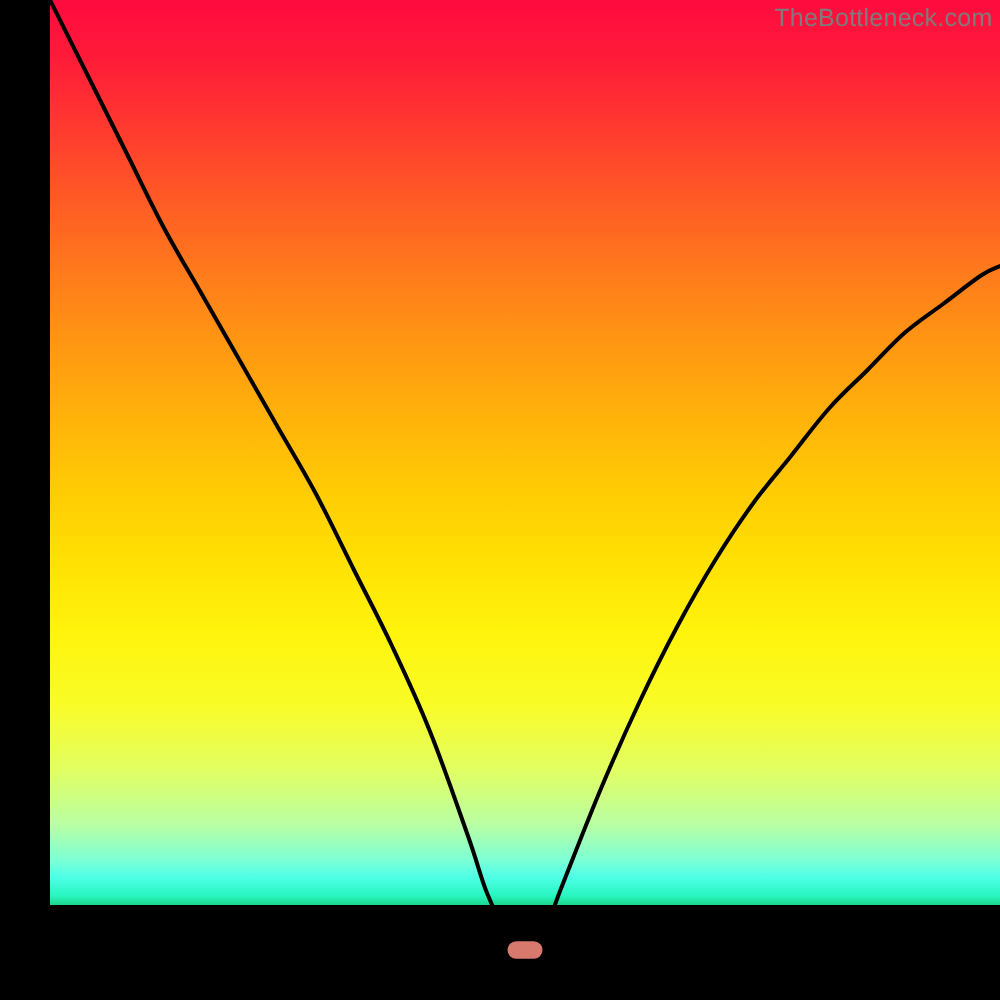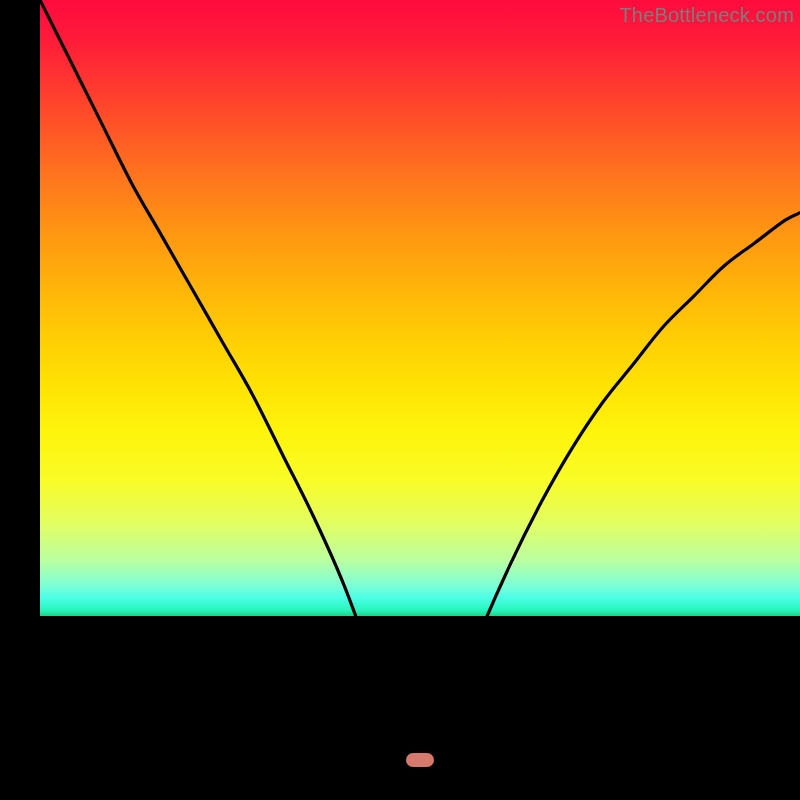--- a/index.html
+++ b/index.html
@@ -15,21 +15,21 @@
     position: relative;
     width: 800px;
     height: 800px;
     box-sizing: border-box;
   }
   .plot-area {
     position: absolute;
     left: 40px;
     top: 0;
     width: 760px;
-    height: 616px;
+    height: 724px;
     background: linear-gradient(to bottom,
       #ff0b3e 0%,
       #ff1a39 6%,
       #ff392f 14%,
       #ff5a25 22%,
       #ff7a1c 30%,
       #ff9712 38%,
       #ffb20a 46%,
       #ffcb04 54%,
       #ffe103 62%,

